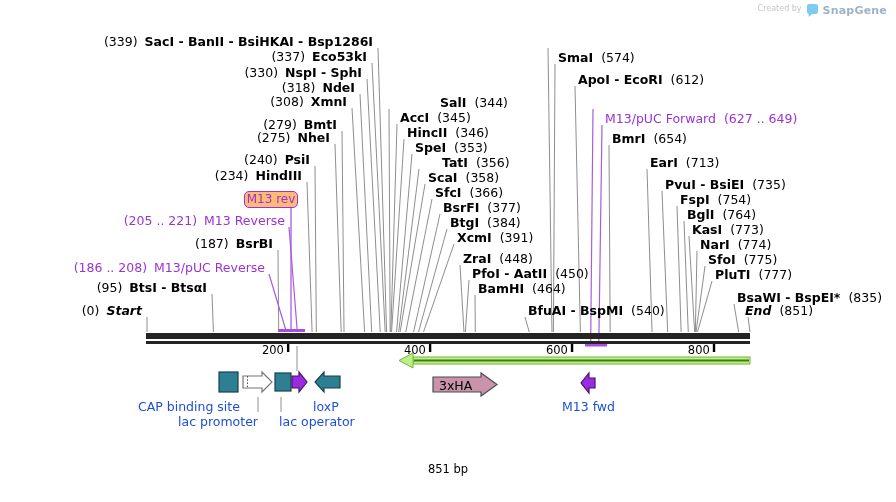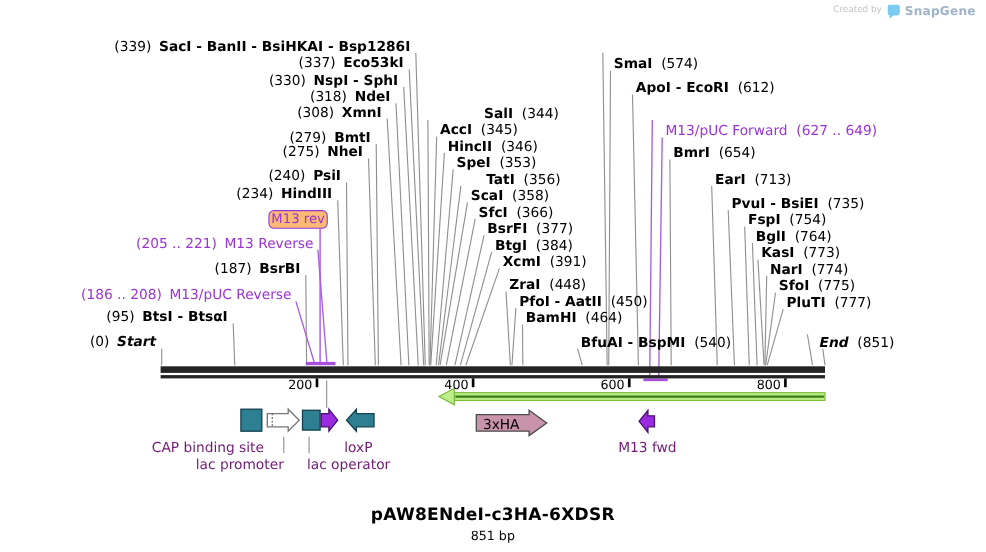--- a/index.html
+++ b/index.html
@@ -10,21 +10,21 @@
   .site-label{position:absolute;white-space:nowrap;font-size:12.5px;color:#000;line-height:13px;}
   .right-anchored{transform:translateX(-100%);}
   .site-label .names{font-weight:700;}
   .site-label .pos{font-weight:400;}
   .site-label .pos + .names{margin-left:7px;}
   .site-label .names + .pos{margin-left:8px;}
   .site-label.primer{color:#9b33d4;}
   .site-label.primer .names{font-weight:400;}
   .italic{font-style:italic;}
   .tick-num{position:absolute;font-size:11.5px;color:#000;width:34px;text-align:right;}
-  .feature-label{position:absolute;font-size:12.5px;color:#701a75;white-space:nowrap;}
+  .feature-label{position:absolute;font-size:12.5px;color:#1d4ed8;white-space:nowrap;}
   .m13rev-tag{position:absolute;left:244px;top:191px;width:52px;height:15px;
       border:1.4px solid #9b33d4;border-radius:5px;background:#fdba74;color:#9b33d4;
       font-size:12px;line-height:15px;text-align:center;}
   .arrow-text{position:absolute;font-size:12.5px;color:#000;white-space:nowrap;}
   .title-block{position:absolute;left:0;right:0;top:459px;text-align:center;}
   .title-name{font-size:15.5px;font-weight:700;color:#000;letter-spacing:.2px;}
   .title-size{font-size:11.5px;color:#000;margin-top:3px;}
   .watermark{position:absolute;top:4px;right:9px;display:flex;align-items:flex-start;gap:4px;}
   .wm-created{font-size:8px;color:#c6c6c6;}
   .wm-brand{font-size:11px;color:#9fb3c8;font-weight:600;letter-spacing:.2px;}
@@ -147,20 +147,21 @@
       <div class="site-label" style="left: 578px; top: 73px;"><span class="names">ApoI - EcoRI</span><span class="pos">(612)</span></div>
       <div class="site-label" style="left: 612px; top: 132px;"><span class="names">BmrI</span><span class="pos">(654)</span></div>
       <div class="site-label" style="left: 650px; top: 156px;"><span class="names">EarI</span><span class="pos">(713)</span></div>
       <div class="site-label" style="left: 665px; top: 178px;"><span class="names">PvuI - BsiEI</span><span class="pos">(735)</span></div>
       <div class="site-label" style="left: 680px; top: 193px;"><span class="names">FspI</span><span class="pos">(754)</span></div>
       <div class="site-label" style="left: 687px; top: 208px;"><span class="names">BglI</span><span class="pos">(764)</span></div>
       <div class="site-label" style="left: 692px; top: 223px;"><span class="names">KasI</span><span class="pos">(773)</span></div>
       <div class="site-label" style="left: 700px; top: 238px;"><span class="names">NarI</span><span class="pos">(774)</span></div>
       <div class="site-label" style="left: 708px; top: 253px;"><span class="names">SfoI</span><span class="pos">(775)</span></div>
       <div class="site-label" style="left: 715px; top: 268px;"><span class="names">PluTI</span><span class="pos">(777)</span></div>
+      <div class="site-label" style="left: 737px; top: 291px;"><span class="names">BsaWI - BspEI*</span><span class="pos">(835)</span></div>
       <div class="site-label primer right-anchored" style="left: 285px; top: 214px;"><span class="pos">(205 .. 221)</span><span class="names">M13 Reverse</span></div>
       <div class="site-label primer right-anchored" style="left: 265px; top: 261px;"><span class="pos">(186 .. 208)</span><span class="names">M13/pUC Reverse</span></div>
       <div class="site-label primer" style="left: 605px; top: 112px;"><span class="names">M13/pUC Forward</span><span class="pos">(627 .. 649)</span></div>
       <div class="site-label right-anchored" style="left: 142px; top: 304px;"><span class="pos">(0)</span><span class="names italic">Start</span></div>
       <div class="site-label" style="left: 745px; top: 304px;"><span class="names italic">End</span><span class="pos">(851)</span></div>
       <div class="tick-num" style="left: 249.951px; top: 343px;">200</div>
       <div class="tick-num" style="left: 391.901px; top: 343px;">400</div>
       <div class="tick-num" style="left: 533.852px; top: 343px;">600</div>
       <div class="tick-num" style="left: 675.803px; top: 343px;">800</div>
     </div>
@@ -177,16 +178,15 @@
 
   <div class="watermark">
     <span class="wm-created">Created by</span>
     <svg width="13" height="13" viewBox="0 0 13 13">
       <path d="M1 2.2 A2.2 2.2 0 0 1 3.2 0 L9.8 0 A2.2 2.2 0 0 1 12 2.2 L12 7.8 A2.2 2.2 0 0 1 9.8 10 L6.2 10 L2.6 13 L2.6 10 A2.2 2.2 0 0 1 1 7.8 Z" fill="#7ecbf1"></path>
     </svg>
     <span class="wm-brand">SnapGene</span>
   </div>
 
   <div class="title-block">
-    <div class="title-name">pAW8ENdeI-c3HA-6XDSR</div>
     <div class="title-size">851 bp</div>
   </div>
 </div>
 
 </body></html>

